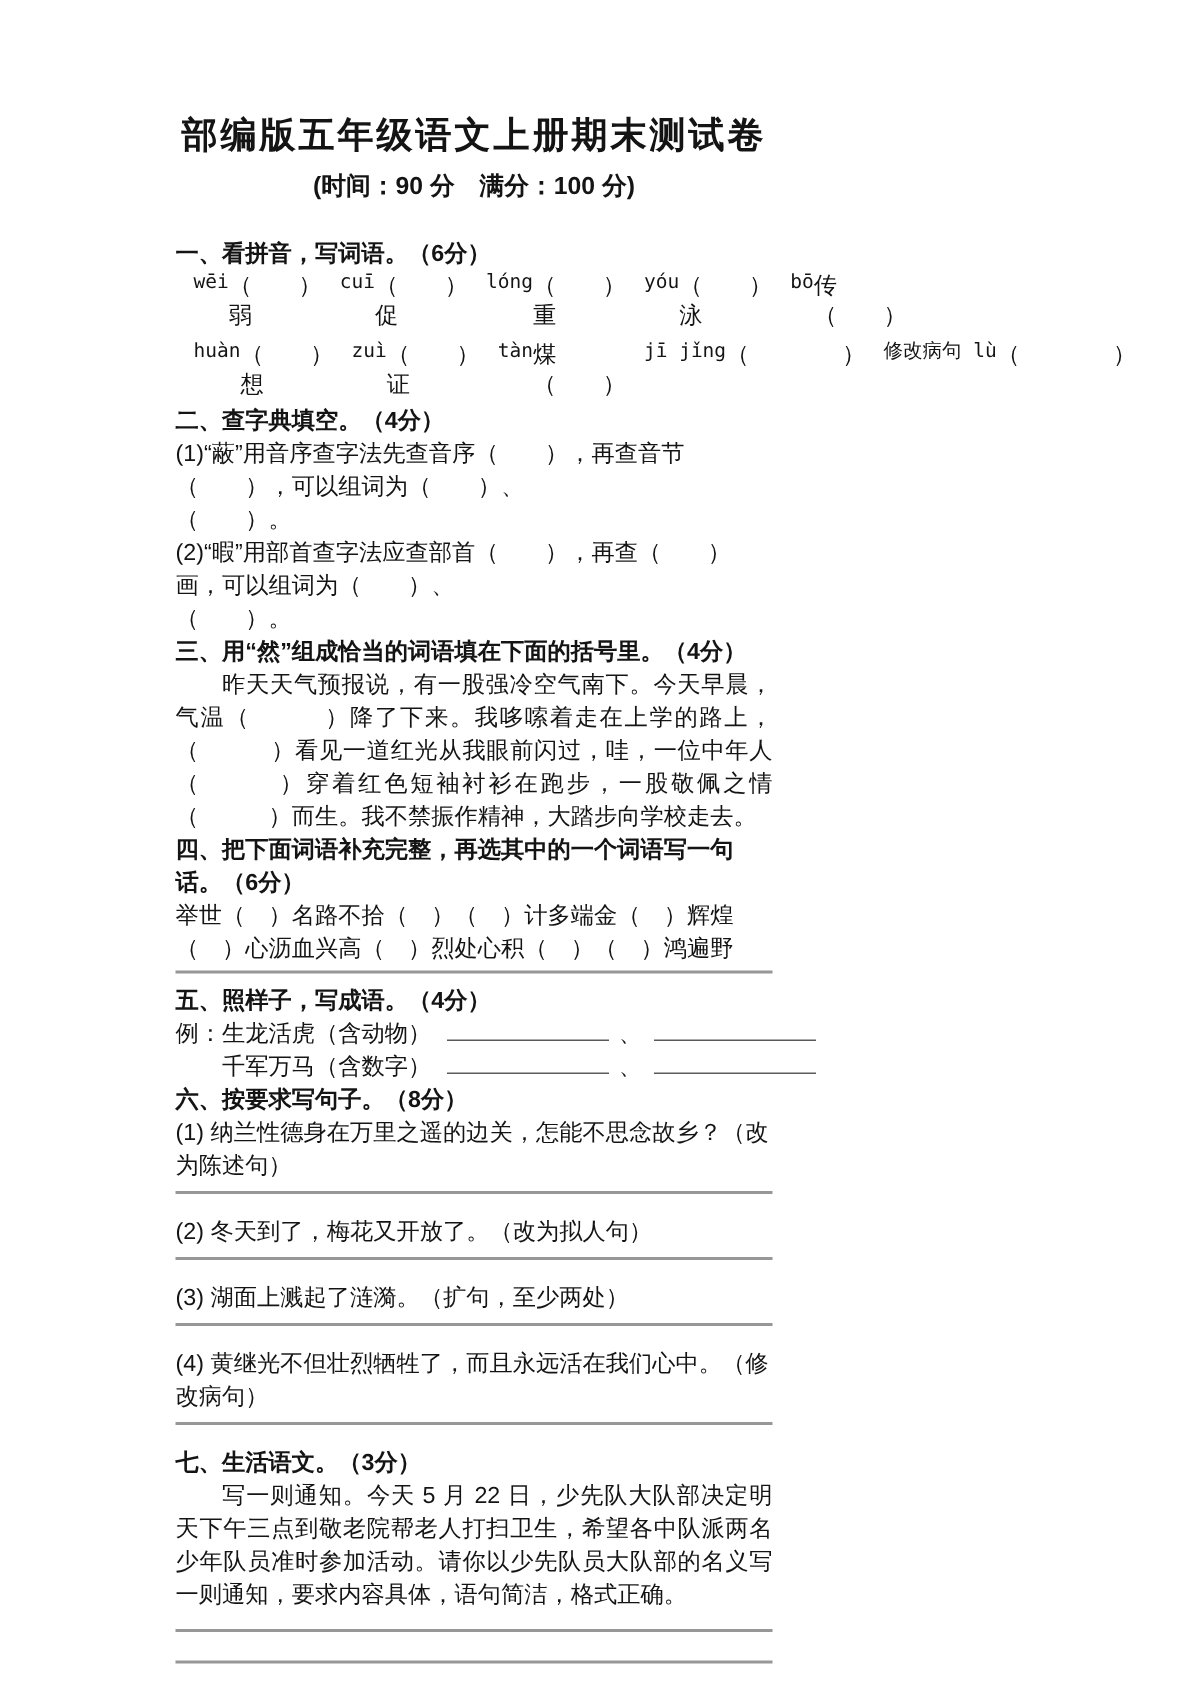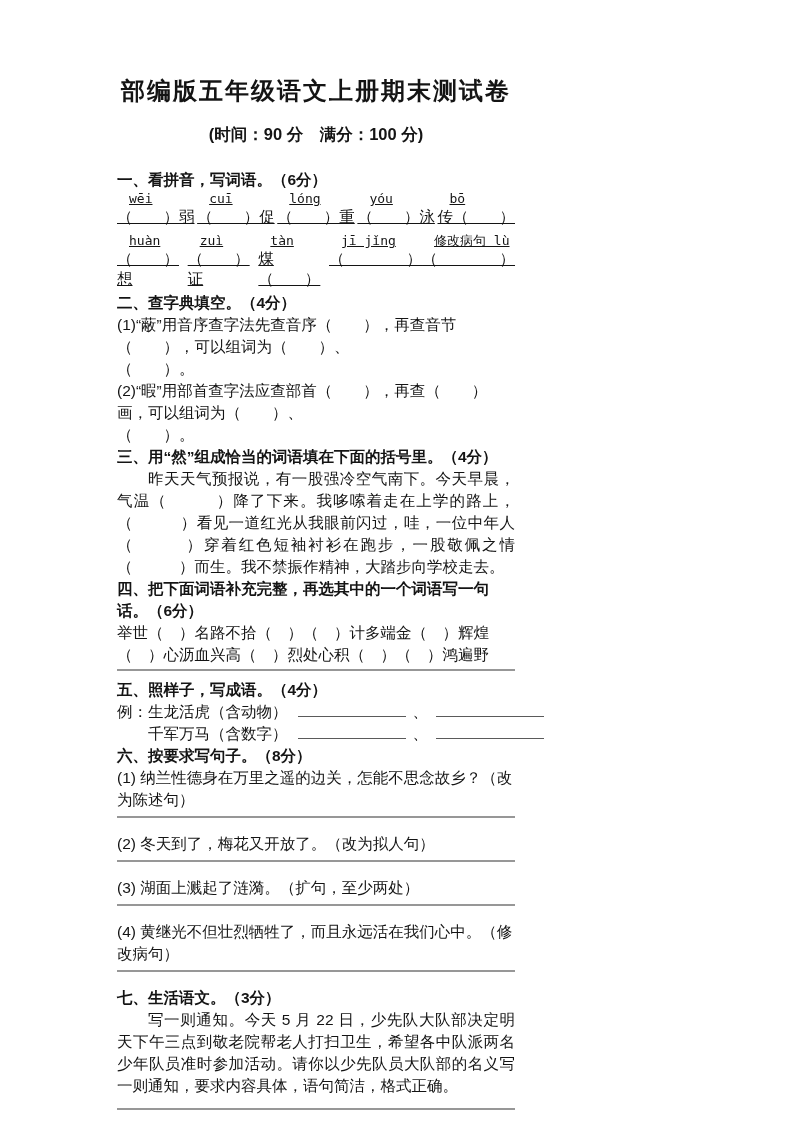--- a/index.html
+++ b/index.html
@@ -6,30 +6,30 @@
   html,body { background:#ffffff; }
   body {
     width:793px; height:1122px;
     font-family:"Liberation Sans", sans-serif;
     color:#141414;
     overflow:hidden;
   }
   .page { padding:75px 116px 0 117px; width:631px; }
 
   .title { font-size:24px; font-weight:700; text-align:center; line-height:32px; letter-spacing:2px; }
-  .subtitle { font-size:16.5px; font-weight:700; text-align:center; line-height:22px; margin-top:16px; }
+  .subtitle { font-size:16.5px; font-weight:700; text-align:center; line-height:22px; margin-top:6px; }
 
   .sec-heading { font-size:15.5px; font-weight:700; line-height:22px; }
   .line, .word { font-size:15.5px; line-height:22px; }
 
   
   .s1 { margin-top:24px; }
   .py-row { display:flex; justify-content:space-between; }
   .py-row.second { margin-top:6px; }
-  .py-cell { display:flex; flex-direction:column;text-decoration:underline; }
+  .py-cell { display:flex; flex-direction:row; }
   .py {
     font-family:"DejaVu Sans Mono", monospace;
     font-size:13px; line-height:16px; padding-left:12px; white-space:pre;
   }
   .py-cell .word { line-height:20px; }
 
   .s2 .sec-heading { margin-top:3px; }
 
   .s3 .para, .s7 .para { font-size:15.5px; line-height:22px; text-indent:2em; text-align:justify; }
 

